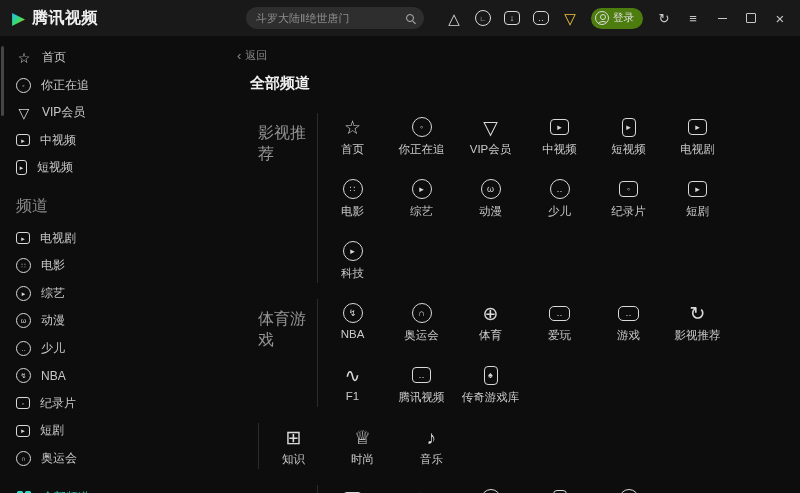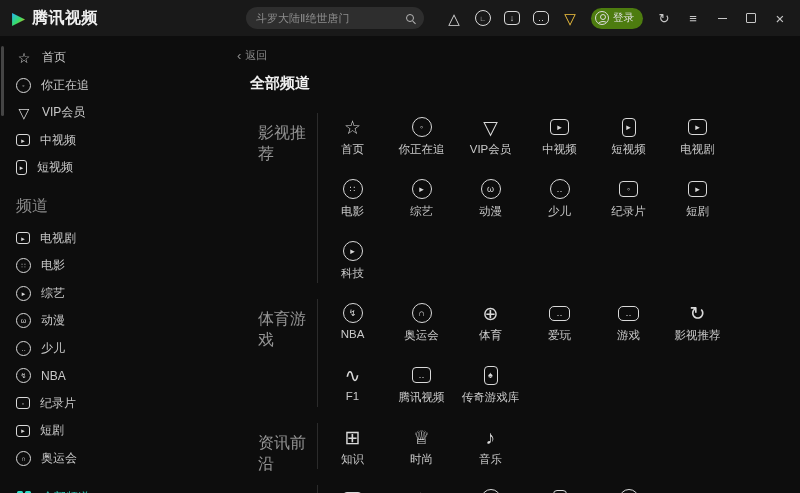--- a/index.html
+++ b/index.html
@@ -355,21 +355,20 @@
               </div>
               <div class="citem">
                 <div class="citem-icon">
                   <span class="icn box tall">♠</span>
                 </div>
                 <div class="citem-label">传奇游戏库</div>
               </div>
             </div>
           </div>
           <div class="section">
-            <div class="sec-label">资讯前沿</div>
             <div class="sec-divider"></div>
             <div class="sec-items">
               <div class="citem">
                 <div class="citem-icon">
                   <span class="icn glyph">⊞</span>
                 </div>
                 <div class="citem-label">知识</div>
               </div>
               <div class="citem">
                 <div class="citem-icon">

